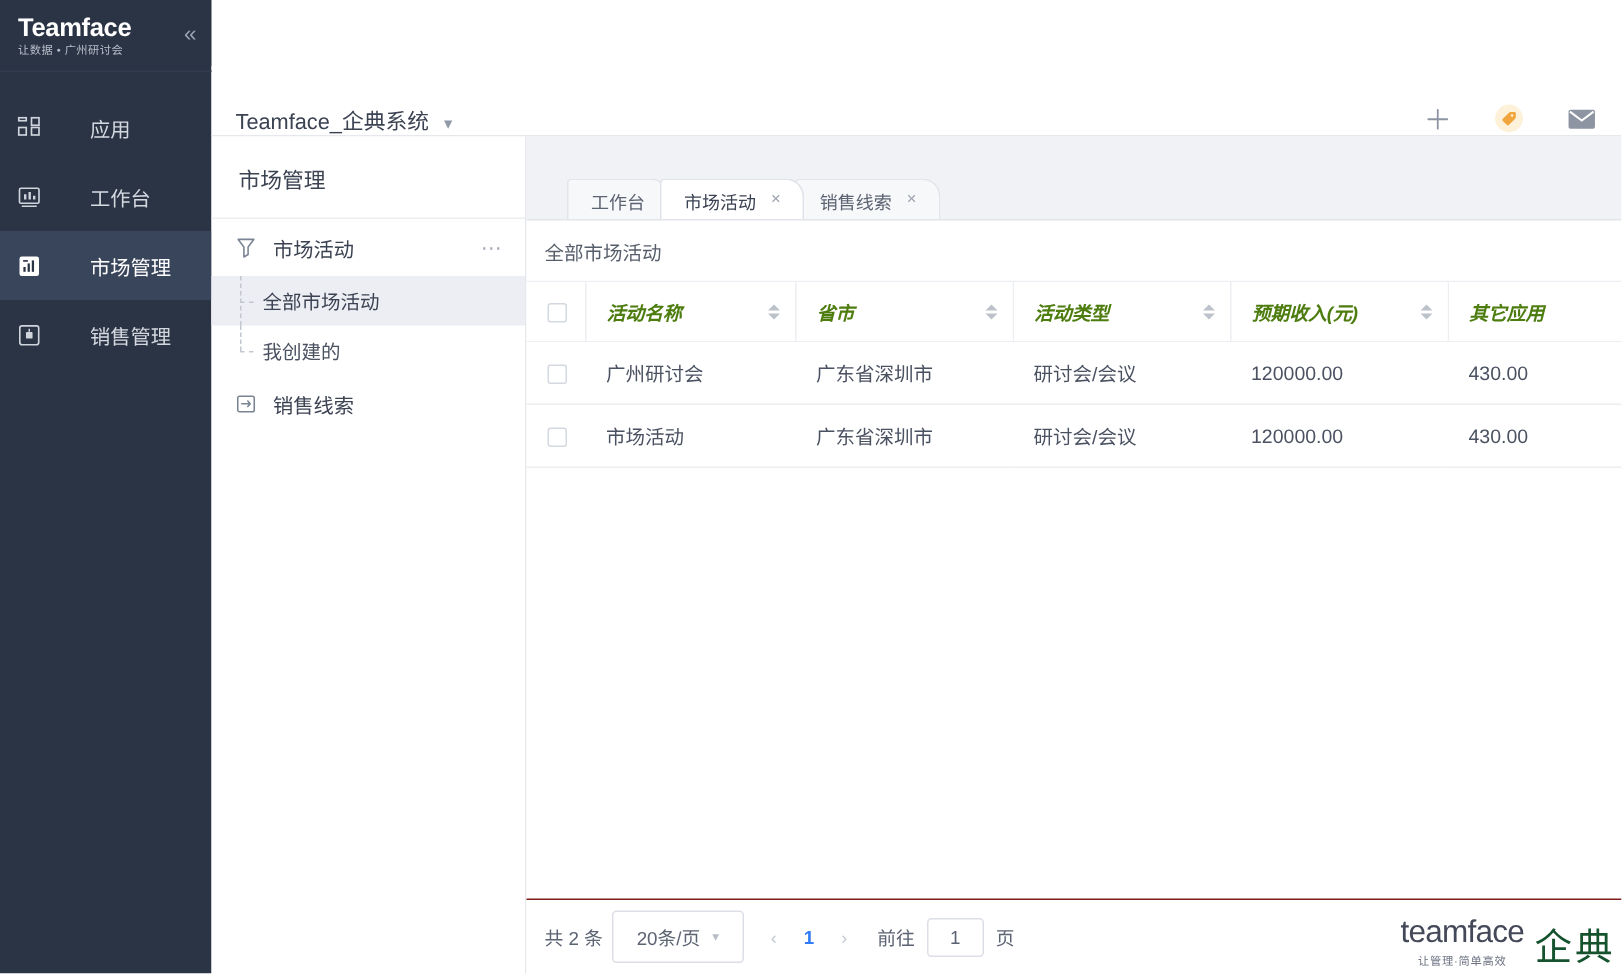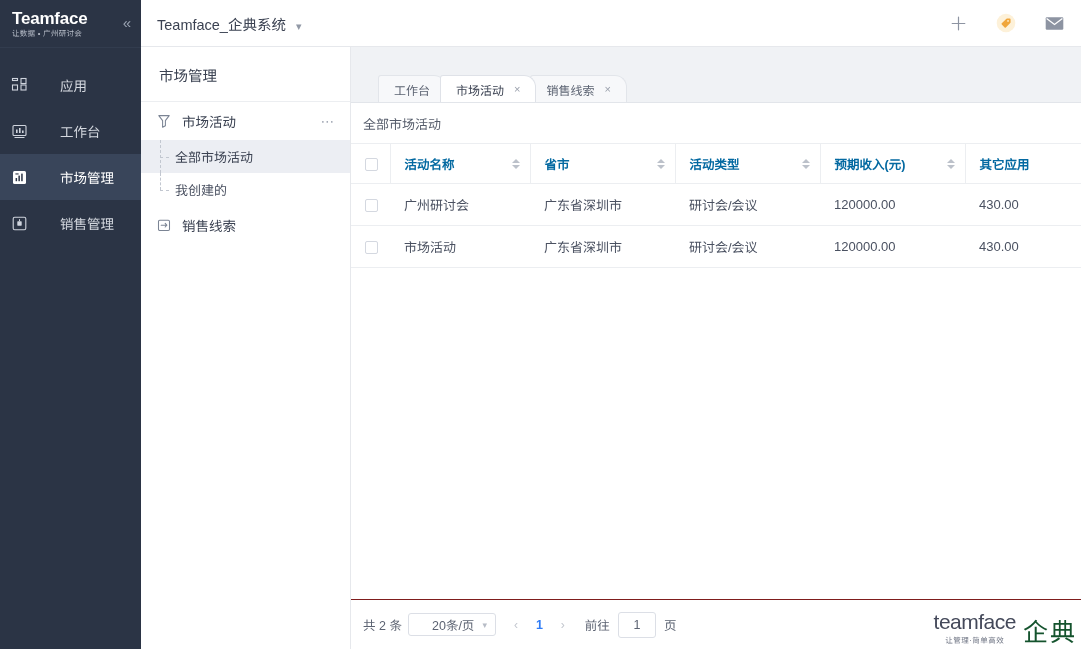--- a/index.html
+++ b/index.html
@@ -59,23 +59,24 @@
   .nav-ico svg { display: block; }
   .nav-label { white-space: nowrap; }
 
   
   .right { display: flex; flex-direction: column; flex: 1 1 auto; min-width: 0; }
 
   
   .topbar {
     height: 47px; background: #ffffff;
     border-bottom: 1px solid #e6e8ec;
-    display: flex; align-items: center;
+    display: flex; align-items: flex-end;
     padding: 0 16px 0 16px;
     flex: 0 0 47px;
+    margin-top: 44px;
   }
   .workspace-title {
     font-size: 14.5px; color: #3b4252;
   }
   .workspace-caret {
     margin-left: 6px; color: #9299a6; font-size: 11px;
   }
   .topbar-actions { margin-left: auto; display: flex; align-items: center; gap: 26px; }
   .tb-icon { cursor: pointer; display: flex; align-items: center; justify-content: center; width: 22px; height: 22px; }
 
@@ -179,26 +180,27 @@
   
   .table-wrap { flex: 1 1 auto; min-height: 0; overflow: hidden; }
   table.grid { width: 100%; border-collapse: collapse; table-layout: fixed; }
   table.grid th, table.grid td {
     text-align: left;
     font-weight: normal;
     border-bottom: 1px solid #eceef1;
     font-size: 13px;
   }
   table.grid thead th {
-    height: 40px; color: #0369a1; font-weight: bold;
+    height: 40px; color: #4d7c0f; font-weight: bold;
     background: #ffffff;
     border-top: 1px solid #eceef1;
     position: relative;
     padding: 0 10px 0 14px;
     font-size: 12.5px;
+    font-style: italic;
   }
   table.grid thead th + th { border-left: 1px solid #eceef1; }
   table.grid tbody td { height: 42px; color: #4a5161; padding: 0 10px 0 14px; }
   th.col-check, td.col-check { width: 39px; padding: 0 0 0 0; text-align: center; }
   .sort-arrows {
     position: absolute; right: 10px; top: 50%;
     transform: translateY(-50%);
     display: flex; flex-direction: column; gap: 2px; cursor: pointer;
   }
   .sort-arrows i {
@@ -218,23 +220,23 @@
     height: 50px; flex: 0 0 50px;
     border-top: 1px solid #7f1d1d;
     display: flex; align-items: center;
     padding-left: 12px;
     gap: 4px;
     font-size: 12.5px; color: #5c6372;
     background: #ffffff;
   }
   .pg-total { color: #5c6372; }
   .pg-select {
-    height: 23px; min-width: 88px;
+    height: 35px; min-width: 88px;
     border: 1px solid #dcdfe6; border-radius: 3px;
-    display: flex; align-items: center; justify-content: flex-end;
+    display: flex; align-items: center; justify-content: center;
     padding: 0 8px; color: #5c6372; cursor: pointer;
     background: #fff; font-size: 12.5px; margin-left: 2px;
   }
   .pg-select .car { color: #b7bcc6; font-size: 9px; margin-left: 8px; }
   .pg-nav { display: flex; align-items: center; gap: 18px; margin-left: 14px; }
   .pg-arrow { color: #c3c7cf; font-size: 12px; cursor: pointer; }
   .pg-page { color: #2f7cf6; font-weight: bold; font-size: 12.5px; cursor: pointer; }
   .pg-jump { display: flex; align-items: center; gap: 8px; margin-left: 16px; }
   .pg-input {
     width: 38px; height: 26px;

